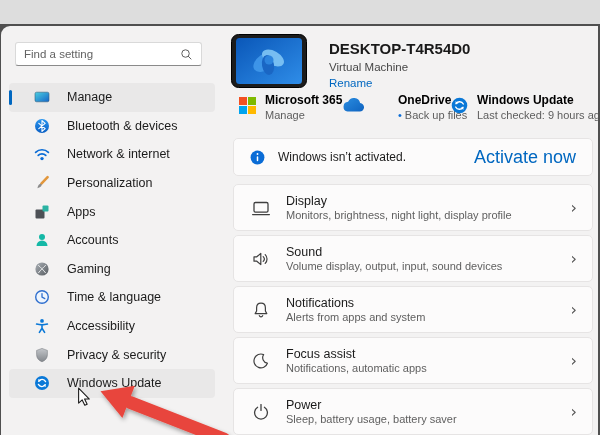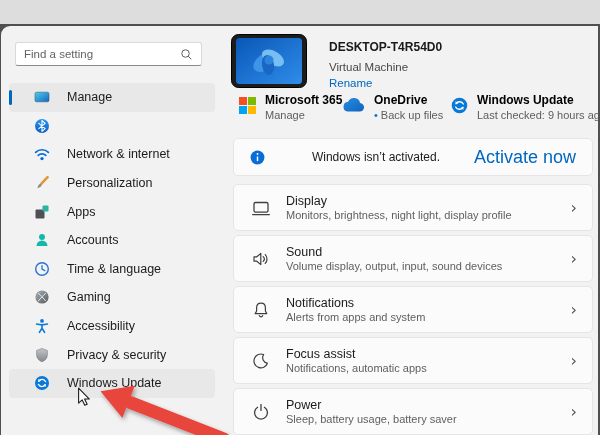--- a/index.html
+++ b/index.html
@@ -32,36 +32,36 @@
   .nav-item.selected, .nav-item.hover { background:#e9e8e8; }
   .nav-item .pill {
     position:absolute; left:0; top:6.5px; width:3px; height:15px;
     border-radius:2px; background:#0067c0; display:none;
   }
   .nav-item.selected .pill { display:block; }
   .nav-icon { width:16px; height:16px; flex:0 0 auto; }
   .nav-label { margin-left:17px; font-size:12.5px; color:#1b1b1b; white-space:nowrap; }
   
   .thumb { position:absolute; top:8px; left:230px; width:76px; height:54px; }
-  .dev-name { position:absolute; top:14px; left:328px; font-size:12px; font-weight:bold; color:#191919; }
+  .dev-name { position:absolute; top:14px; left:328px; font-size:15px; font-weight:bold; color:#191919; }
   .dev-type { position:absolute; top:35px; left:328px; font-size:11.5px; color:#474747; }
   .rename   { position:absolute; top:51px; left:328px; font-size:11.5px; color:#0067c0; cursor:pointer; }
   .qs { position:absolute; top:67px; display:flex; align-items:flex-start; }
   .qs .qicon { margin-top:4px; }
   .qs .qtext { margin-left:9px; }
   .qs .qtitle { font-size:12px; font-weight:bold; color:#000000; white-space:nowrap; }
   .qs .qsub { font-size:11px; color:#5d5d5d; margin-top:2px; white-space:nowrap; }
   .qs .qsub .bullet { color:#0a6cd6; font-size:11px; margin-right:3px; }
-  .qs1 { left:238px; } .qs2 { left:340px; } .qs3 { left:450px; }
+  .qs1 { left:238px; } .qs2 { left:340px;gap:24px; } .qs3 { left:450px; }
   
   .card {
     position:absolute; left:232px; width:360px; background:#fcfbfb;
     border:1px solid #e6e4e4; border-radius:5px;
   }
-  .banner { top:112px; height:38px; display:flex; align-items:center; padding:0 16px;text-align:center; }
+  .banner { top:112px; height:38px; display:flex; align-items:center; padding:0 16px; }
   .banner-msg { font-size:12px; color:#1b1b1b; margin-left:13px; flex:1; }
   .banner-action { font-size:18px; color:#0067c0; cursor:pointer; white-space:nowrap; }
   .row { height:47px; display:flex; align-items:center; cursor:pointer; }
   .row-icon { width:20px; height:20px; margin-left:17px; flex:0 0 auto; }
   .row-text { margin-left:15px; flex:1; min-width:0; }
   .row-title { font-size:12.5px; color:#1b1b1b; }
   .row-sub { font-size:11px; color:#5f5f5f; margin-top:1.5px; white-space:nowrap; }
   .chev { font-size:16px; color:#565656; margin-right:15px; line-height:1; font-family:"DejaVu Sans", sans-serif; }
   .r0{top:158px}.r1{top:209px}.r2{top:260px}.r3{top:311px}.r4{top:362px}.r5{top:413px}
   .overlay { position:absolute; inset:0; pointer-events:none; }
@@ -120,20 +120,21 @@
         </svg>
         <span class="nav-label">Manage</span>
       </div>
 
       <div class="nav-item">
 
         <svg class="nav-icon" viewBox="0 0 16 16">
           <circle cx="8" cy="8" r="7" fill="url(#gBlue)"></circle>
           <path d="M8 2.6 V13.4 M8 2.6 L11.2 5.4 L4.8 10.6 M8 13.4 L11.2 10.6 L4.8 5.4" fill="none" stroke="#fff" stroke-width="1.1" stroke-linejoin="round" stroke-linecap="round"></path>
         </svg>
+        <span class="nav-label">Bluetooth &amp; devices</span>
       </div>
 
       <div class="nav-item">
 
         <svg class="nav-icon" viewBox="0 0 16 16">
           <path d="M1.6 6.4 a9 9 0 0 1 12.8 0" fill="none" stroke="#0a6cd6" stroke-width="1.7" stroke-linecap="round"></path>
           <path d="M4.2 9.4 a5.4 5.4 0 0 1 7.6 0" fill="none" stroke="#0a6cd6" stroke-width="1.7" stroke-linecap="round"></path>
           <circle cx="8" cy="12.6" r="1.7" fill="#0a6cd6"></circle>
         </svg>
         <span class="nav-label">Network &amp; internet</span>
@@ -162,33 +163,33 @@
         <svg class="nav-icon" viewBox="0 0 16 16">
           <circle cx="8" cy="5" r="3" fill="#14b8a6"></circle>
           <path d="M2.5 14 a5.5 5.5 0 0 1 11 0 Z" fill="#14b8a6"></path>
         </svg>
         <span class="nav-label">Accounts</span>
       </div>
 
       <div class="nav-item">
 
         <svg class="nav-icon" viewBox="0 0 16 16">
+          <circle cx="8" cy="8" r="6.6" fill="url(#gGray)"></circle>
+          <path d="M4.5 4.5 c2 1.4 5 4.8 6.9 7.2 M11.5 4.5 c-2 1.4 -5 4.8 -6.9 7.2" fill="none" stroke="#e8eaec" stroke-width="1" stroke-linecap="round"></path>
+        </svg>
+        <span class="nav-label">Gaming</span>
+      </div>
+
+      <div class="nav-item">
+
+        <svg class="nav-icon" viewBox="0 0 16 16">
           <circle cx="8" cy="8" r="6.3" fill="#eef5fd" stroke="#2f6fce" stroke-width="1.4"></circle>
           <path d="M8 4.6 V8 L10.8 9.6" fill="none" stroke="#2f6fce" stroke-width="1.3" stroke-linecap="round"></path>
         </svg>
         <span class="nav-label">Time &amp; language</span>
-      </div>
-
-      <div class="nav-item">
-
-        <svg class="nav-icon" viewBox="0 0 16 16">
-          <circle cx="8" cy="8" r="6.6" fill="url(#gGray)"></circle>
-          <path d="M4.5 4.5 c2 1.4 5 4.8 6.9 7.2 M11.5 4.5 c-2 1.4 -5 4.8 -6.9 7.2" fill="none" stroke="#e8eaec" stroke-width="1" stroke-linecap="round"></path>
-        </svg>
-        <span class="nav-label">Gaming</span>
       </div>
 
       <div class="nav-item">
 
         <svg class="nav-icon" viewBox="0 0 16 16">
           <circle cx="8" cy="2.9" r="1.9" fill="#0a78d7"></circle>
           <path d="M2.6 6.1 Q8 7.6 13.4 6.1 M8 7 V10.3 M8 10.3 L5.4 14.4 M8 10.3 L10.6 14.4" fill="none" stroke="#0a78d7" stroke-width="1.6" stroke-linecap="round" stroke-linejoin="round"></path>
         </svg>
         <span class="nav-label">Accessibility</span>
       </div>

